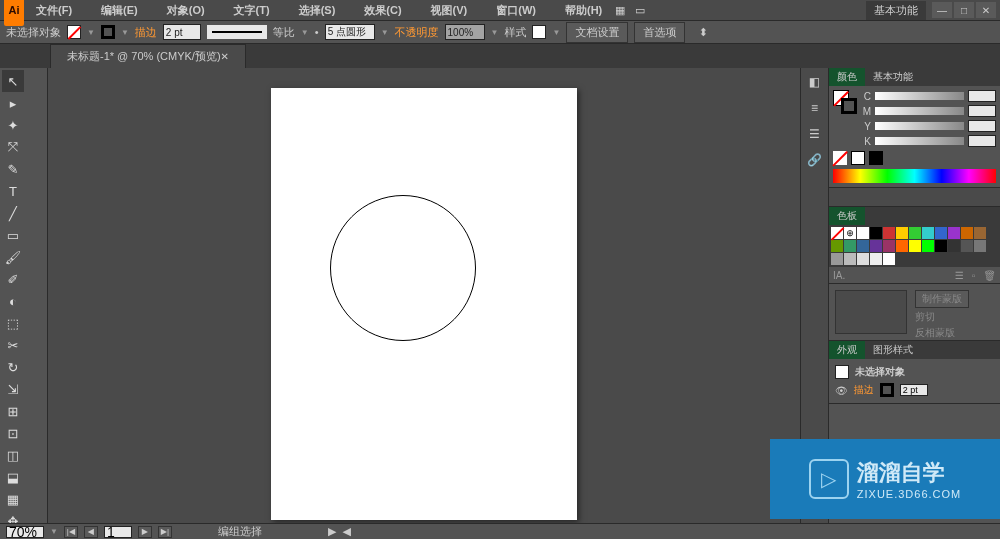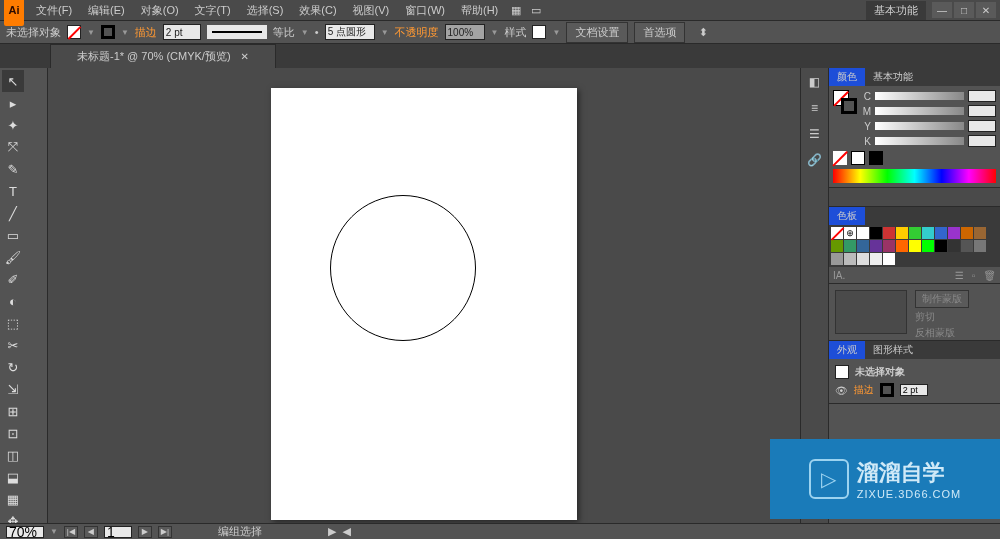--- a/index.html
+++ b/index.html
@@ -1,21 +1,21 @@
 <!DOCTYPE html>
 <html><head>
 <meta charset="utf-8">
 <style>
 * { margin: 0; padding: 0; box-sizing: border-box; font-family: "Microsoft YaHei", sans-serif; }
 body { width: 1000px; height: 539px; background: #4a4a4a; color: #ccc; font-size: 11px; overflow: hidden; position: relative; }
 
 
 .title-bar { height: 20px; background: #4a4a4a; display: flex; align-items: center; padding: 0 4px; }
 .ai-logo { width: 20px; height: 32px; background: #ff7c00; color: #2a0a00; font-weight: bold; display: flex; align-items: center; justify-content: center; font-size: 11px; border-radius: 2px; margin-right: 6px; }
-.menu-items { display: flex; gap: 4px; }
+.menu-items { display: flex; gap: 17px; font-weight: bold; }
 .menu-item { padding: 2px 6px; cursor: pointer; }
 .title-spacer { flex: 1; }
 .workspace-label { padding: 2px 8px; margin-right: 6px; background: #3a3a3a; }
 .win-controls { display: flex; gap: 2px; }
 .win-btn { width: 20px; height: 16px; background: #5a5a5a; display: flex; align-items: center; justify-content: center; cursor: pointer; font-size: 10px; }
 .title-icon { width: 16px; height: 16px; display: flex; align-items: center; justify-content: center; margin-left: 4px; }
 
 
 .options-bar { height: 24px; background: #535353; border-top: 1px solid #2a2a2a; border-bottom: 1px solid #2a2a2a; display: flex; align-items: center; padding: 0 6px; gap: 6px; }
 .opt-label { color: #ccc; white-space: nowrap; }
@@ -24,42 +24,42 @@
 .opt-swatch.none::after { content: ""; position: absolute; width: 140%; height: 2px; background: #f00; top: 50%; left: -20%; transform: rotate(-45deg); }
 .opt-input { width: 38px; height: 16px; background: #e8e8e8; color: #222; border: 1px solid #222; font-size: 10px; padding: 0 2px; }
 .opt-pct { width: 40px; height: 16px; background: #a3a3a3; color: #222; border: 1px solid #222; font-size: 10px; padding: 0 2px; }
 .opt-line { width: 60px; height: 14px; background: #e8e8e8; display: flex; align-items: center; justify-content: center; }
 .opt-line div { width: 50px; height: 2px; background: #000; }
 .opt-btn { padding: 2px 8px; background: #5a5a5a; border: 1px solid #333; cursor: pointer; }
 .chev { font-size: 8px; color: #999; }
 
 
 .tab-bar { height: 24px; background: #3a3a3a; display: flex; align-items: center; padding-left: 50px; }
-.doc-tab { padding: 4px 26px; background: #4a4a4a; border: 1px solid #2a2a2a; display: flex; align-items: center; gap: 10px; }
+.doc-tab { padding: 4px 16px; background: #4a4a4a; border: 1px solid #2a2a2a; display: flex; align-items: center; gap: 0; }
 .tab-close { font-size: 10px; cursor: pointer; }
 
 
 .main { display: flex; height: calc(539px - 20px - 24px - 24px - 16px); }
 
 
 .toolbox { width: 48px; background: #535353; border-right: 1px solid #2a2a2a; display: flex; flex-wrap: wrap; padding: 2px; align-content: flex-start; position: relative; }
 .tool { width: 22px; height: 22px; display: flex; align-items: center; justify-content: center; cursor: pointer; font-size: 13px; color: #ddd; }
 .tool.active { background: #3a3a3a; }
 
 
 .canvas-area { flex: 1; background: #4a4a4a; position: relative; display: flex; justify-content: center; align-items: flex-start; padding-top: 20px; overflow: hidden; }
 .artboard { width: 306px; height: 432px; background: #fff; box-shadow: 2px 2px 6px rgba(0,0,0,.5); position: relative; }
 .circle { width: 146px; height: 146px; border: 1.5px solid #000; border-radius: 50%; position: absolute; top: 107px; left: 59px; }
 
 
 .right-panels { width: 172px; background: #535353; border-left: 1px solid #2a2a2a; display: flex; flex-direction: column; }
 .panel { border-bottom: 1px solid #2a2a2a; }
 .panel-tabs { height: 18px; background: #3a3a3a; display: flex; align-items: center; }
 .panel-tab { padding: 2px 8px; font-size: 10px; cursor: pointer; }
-.panel-tab.active { background: #1d4ed8; }
+.panel-tab.active { background: #14532d; }
 .panel-body { padding: 4px; font-size: 10px; }
 
 
 .color-sliders { display: flex; flex-direction: column; gap: 3px; }
 .slider-row { display: flex; align-items: center; gap: 4px; }
 .slider-label { width: 10px; text-align: right; }
 .slider-track { flex: 1; height: 8px; background: linear-gradient(to right, #fff, #888); position: relative; }
 .slider-val { width: 28px; height: 12px; background: #e8e8e8; border: 1px solid #222; }
 .spectrum { height: 14px; background: linear-gradient(to right, #f00, #ff0, #0f0, #0ff, #00f, #f0f, #f00); margin-top: 4px; }
 .color-fillstroke { width: 24px; height: 24px; position: relative; margin-right: 4px; }

